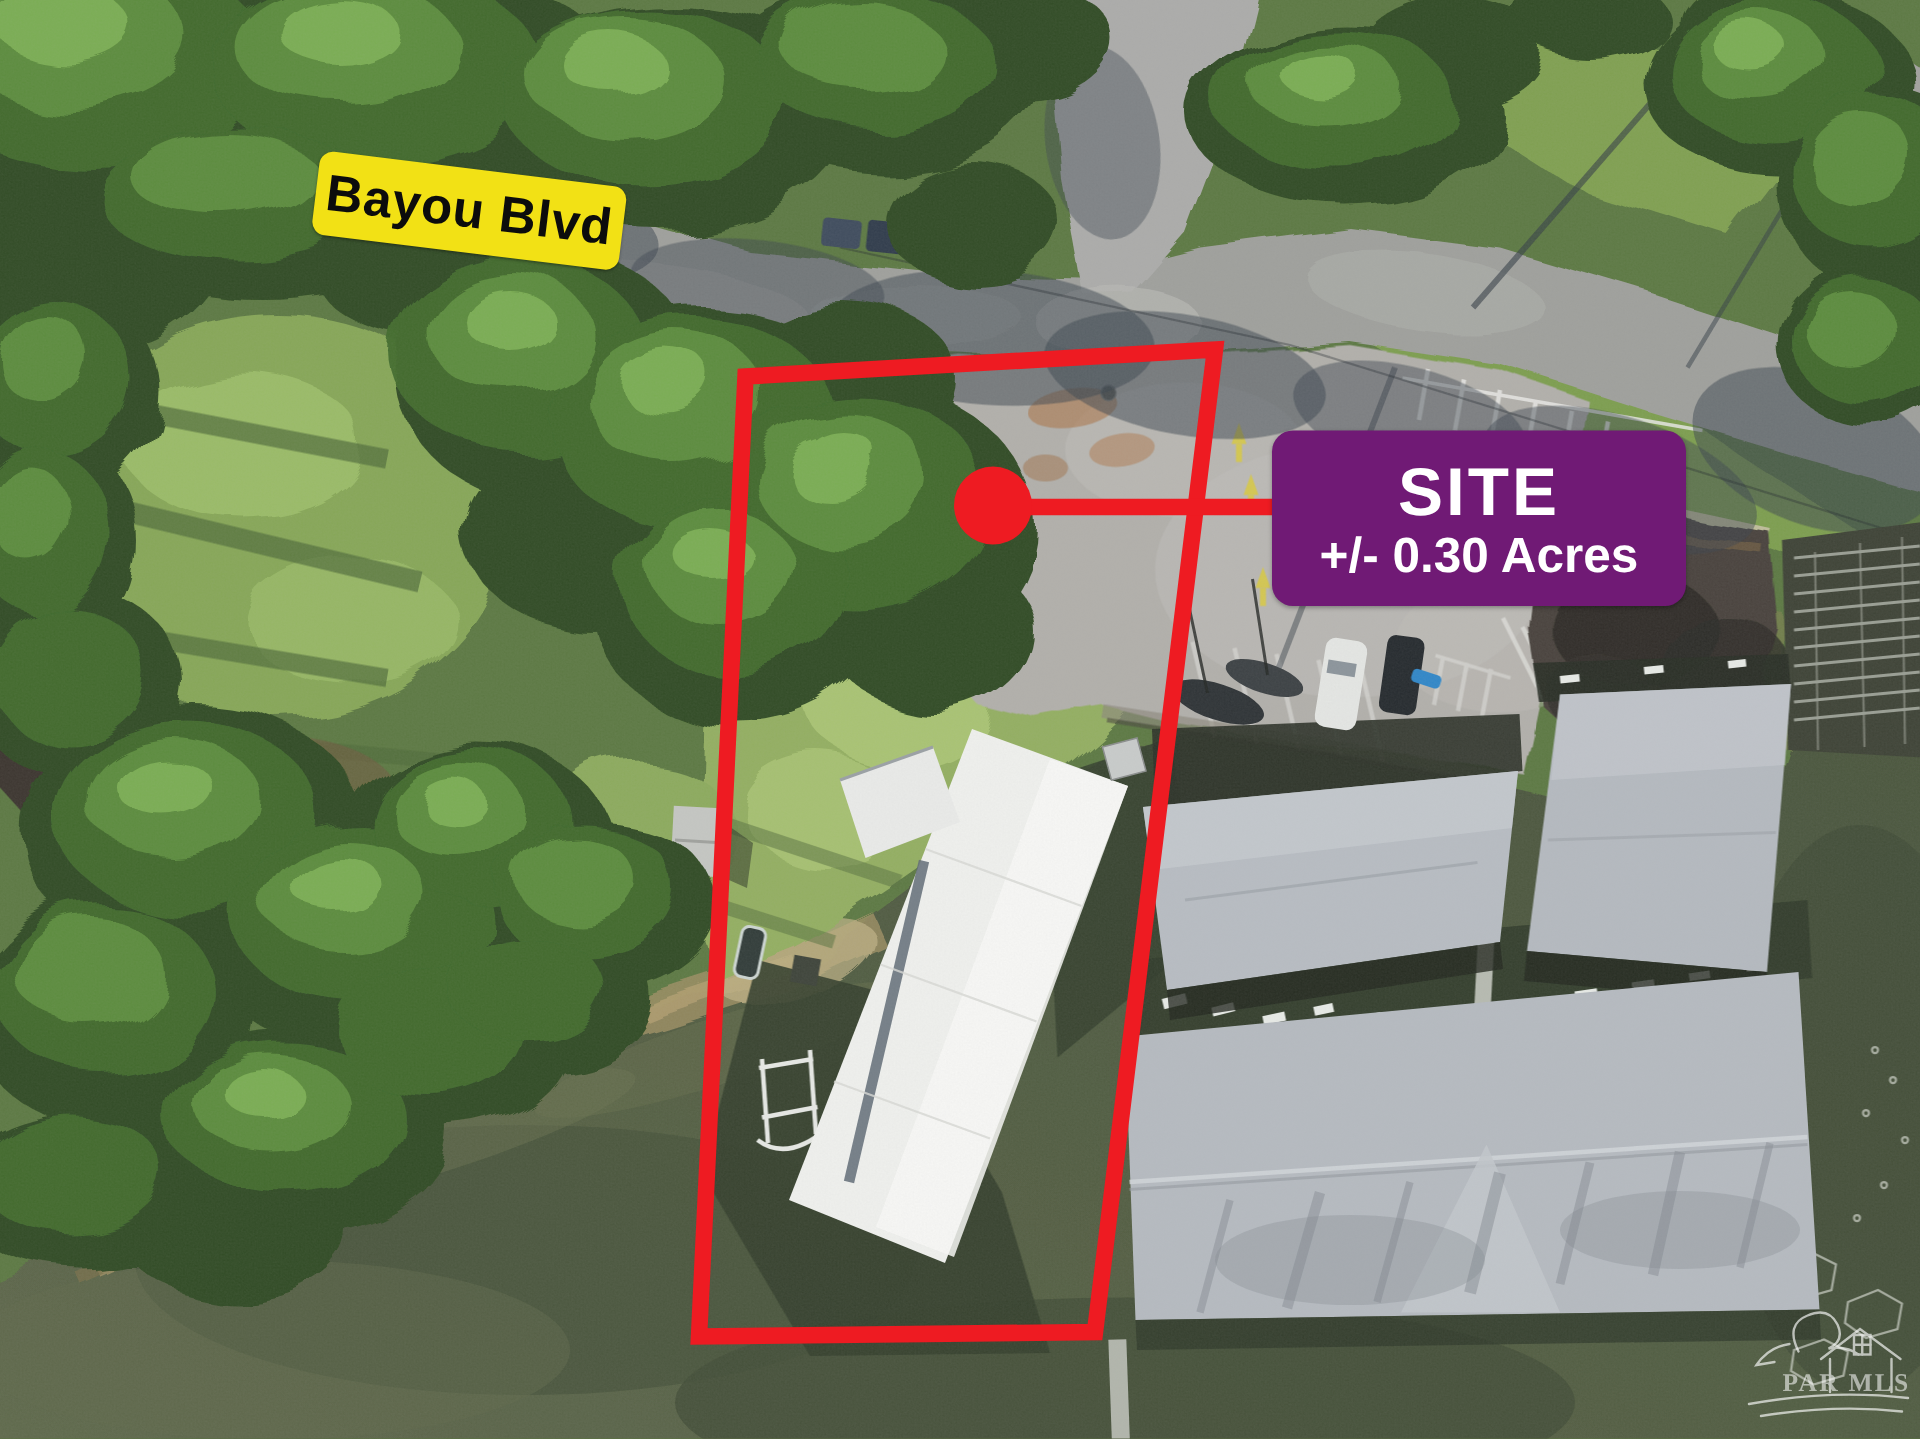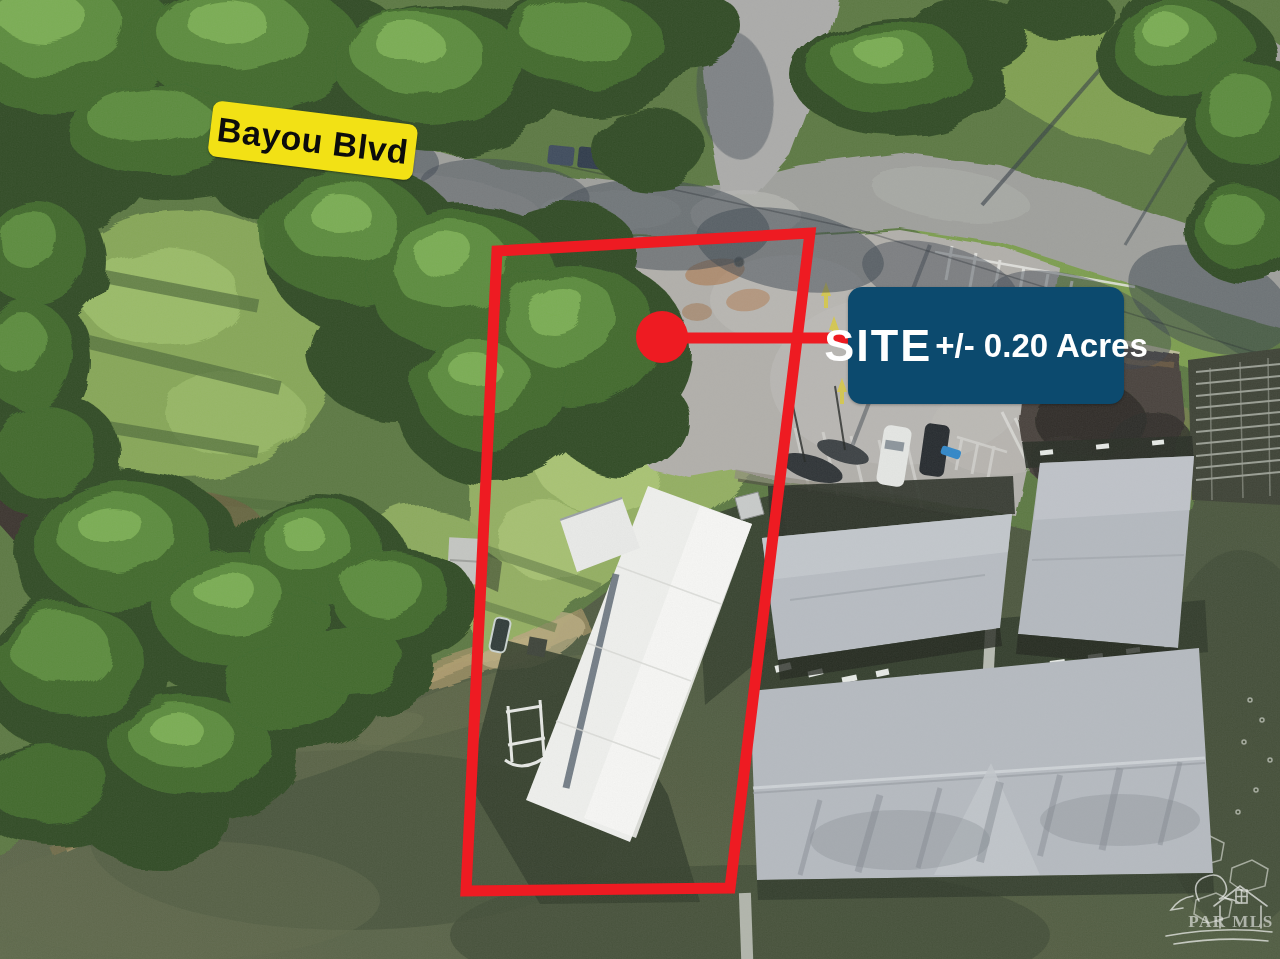--- a/index.html
+++ b/index.html
@@ -13,22 +13,22 @@
     position:absolute;left:211px;top:105px;width:206px;height:56px;
     background:#f2e115;border-radius:9px;
     transform:rotate(7deg);transform-origin:20% 40%;
     display:flex;align-items:center;justify-content:center;
     font-weight:bold;font-size:34px;color:#0c0c0c;letter-spacing:0.5px;
     box-shadow:0 1px 2px rgba(0,0,0,.35);
     white-space:nowrap;
   }
   .site-label{
     position:absolute;left:848px;top:287px;width:276px;height:117px;
-    background:#0c4a6e;border-radius:14px;color:#ffffff;
-    display:flex;flex-direction:row;align-items:center;justify-content:center;
+    background:#701a75;border-radius:14px;color:#ffffff;
+    display:flex;flex-direction:column;align-items:center;justify-content:center;
     gap:3px;box-shadow:0 1px 3px rgba(0,0,0,.3);
   }
   .site-label .t1{font-size:45px;font-weight:bold;letter-spacing:2px;line-height:1;}
   .site-label .t2{font-size:33px;font-weight:bold;line-height:1;white-space:nowrap;}
 </style>
 </head>
 <body>
 
 <div class="stage">
 
@@ -449,16 +449,16 @@
     <path d="M1241.5,890 v13 M1236,896.5 h11"></path>
     <path d="M1166,936 q55,-10 106,-4 M1174,944 q50,-8 94,-3"></path>
     <text x="1231" y="927" text-anchor="middle" font-family="Liberation Serif, serif" font-weight="bold" font-size="17" letter-spacing="1.5" fill="rgba(255,255,255,0.85)" stroke="none">PAR MLS</text>
   </g>
 </svg>
 
 <div class="street-label">Bayou Blvd</div>
 
 <div class="site-label">
   <div class="t1">SITE</div>
-  <div class="t2">+/- 0.20 Acres</div>
+  <div class="t2">+/- 0.30 Acres</div>
 </div>
 
 </div>
 
 </body></html>

